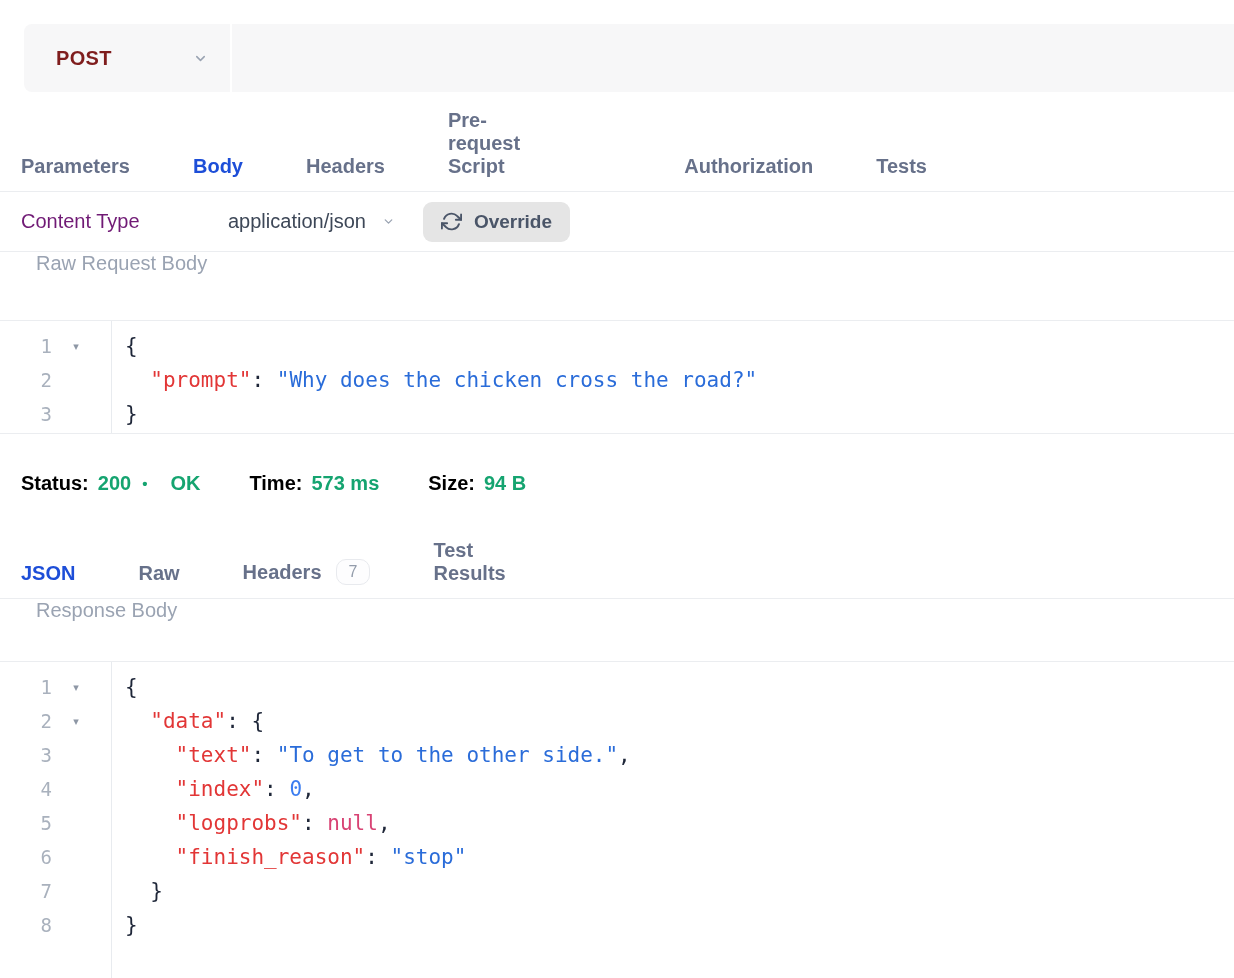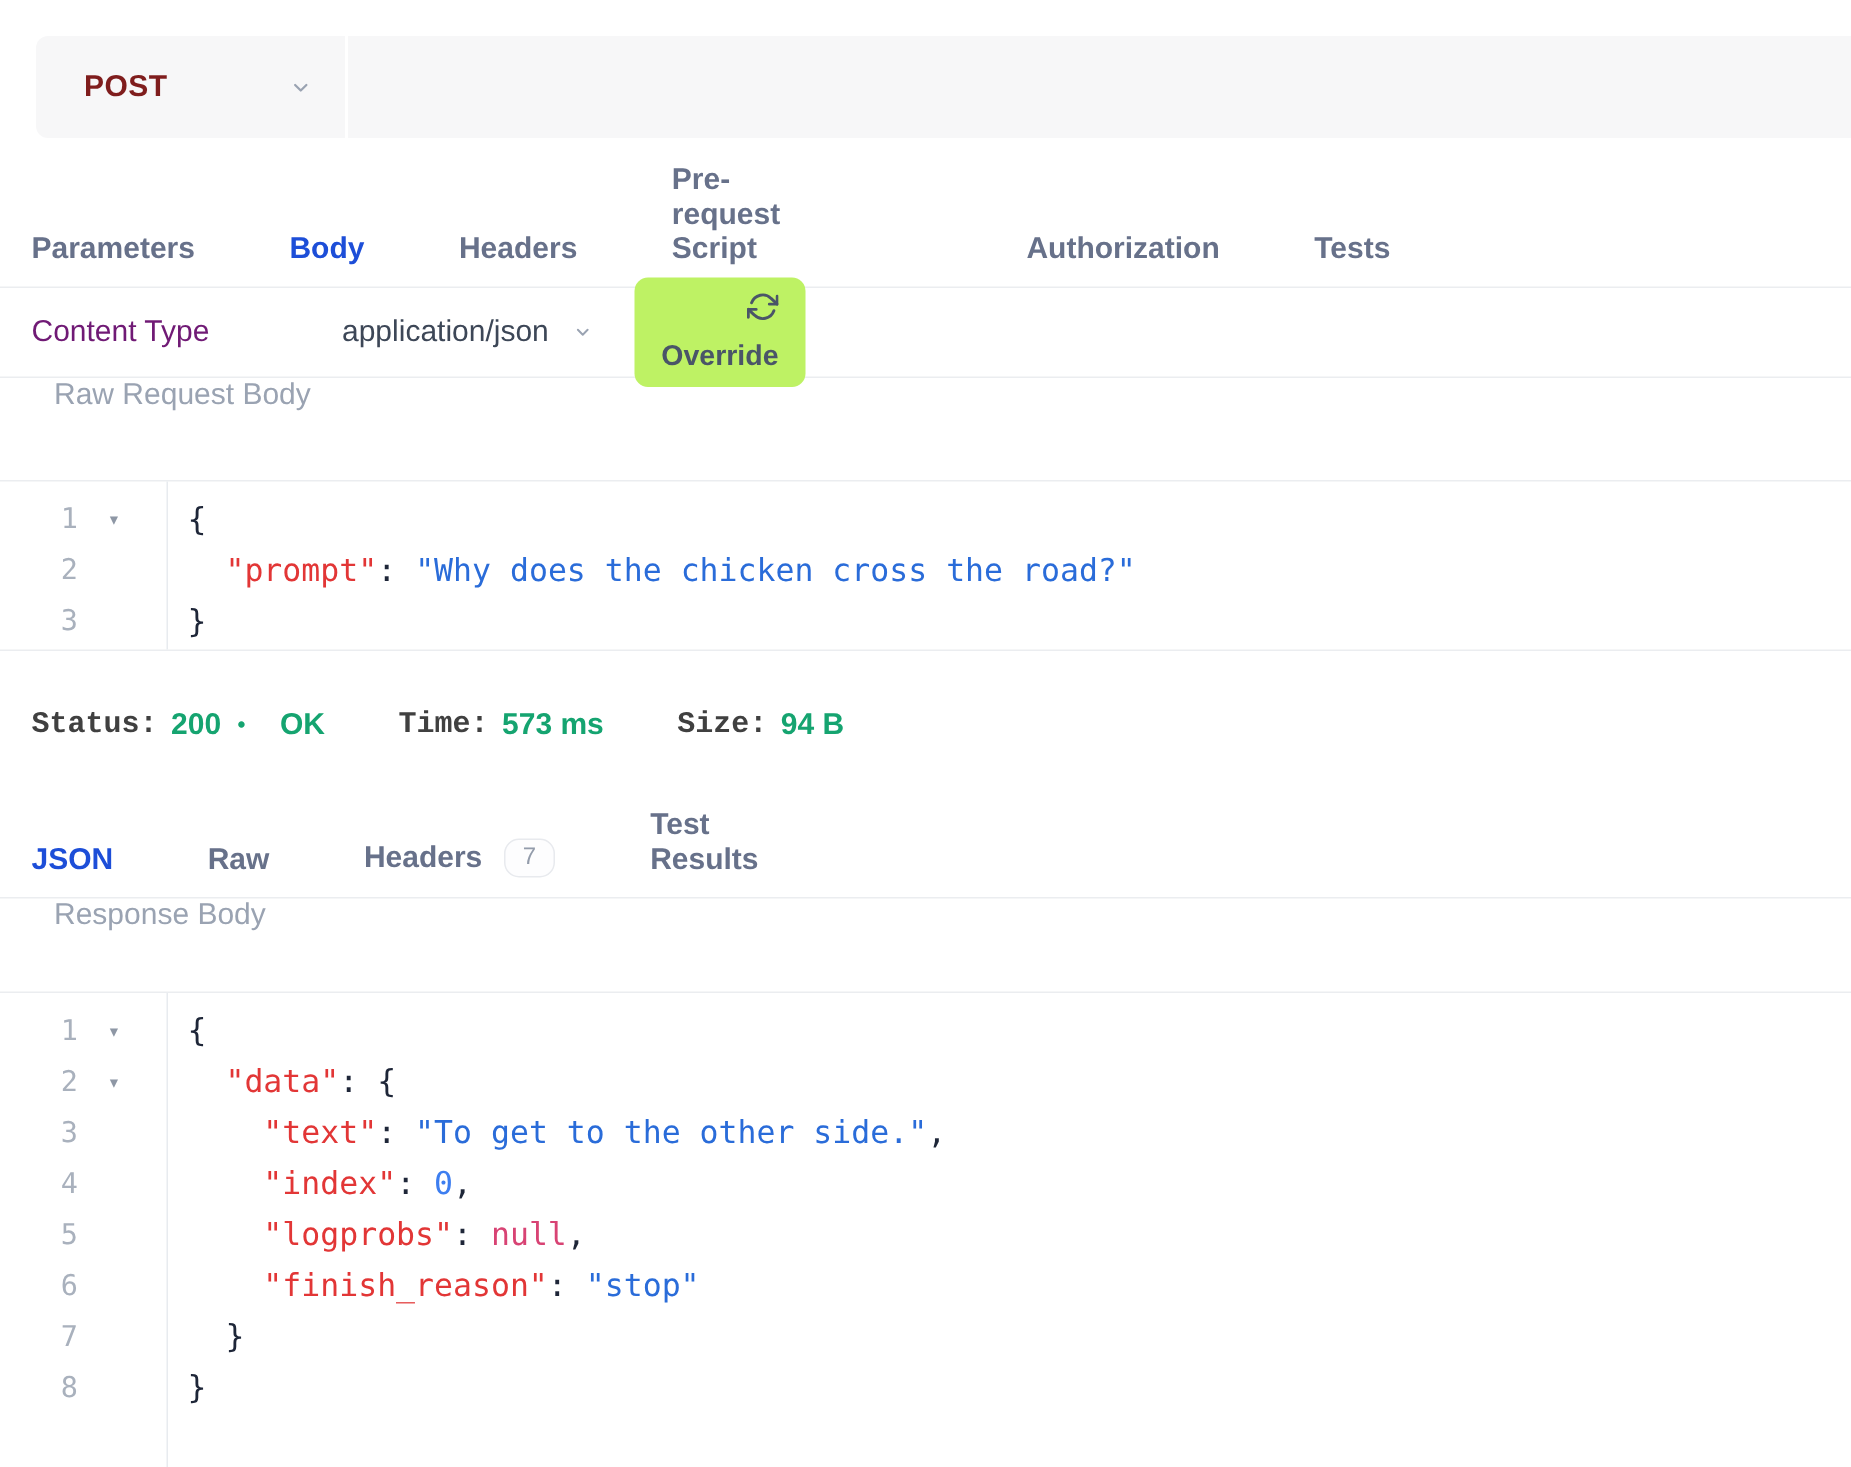--- a/index.html
+++ b/index.html
@@ -41,23 +41,23 @@
     margin-left:14px; font-size:16px; font-weight:500; color:#939cab;
     background:#fdfdfe; border:1px solid #e8eaee; border-radius:10px;
     padding:4px 12px; line-height:1;
   }
   
   .ct-row { height:60px; display:flex; align-items:center; border-bottom:1px solid #ebedf0; }
   .ct-label { width:207px; flex:0 0 207px; margin-left:21px; font-size:20px; font-weight:500; color:#701a75; }
   .ct-select { display:flex; align-items:center; gap:16px; cursor:pointer; }
   .ct-value { font-size:20px; font-weight:400; color:#3d4757; }
   .override-btn {
-    margin-left:28px; display:flex; align-items:flex-end; gap:12px;
-    background:#bef264; border:none; border-radius:9px; padding:9px 18px;
-    font-family:inherit; font-size:19px; font-weight:600; color:#4a5568; cursor:pointer;flex-direction:column;
+    margin-left:28px; display:flex; align-items:center; gap:12px;
+    background:#e5e5e5; border:none; border-radius:9px; padding:9px 18px;
+    font-family:inherit; font-size:19px; font-weight:600; color:#4a5568; cursor:pointer;
   }
   .override-btn svg { display:block; stroke:#4a5568; }
   
   .section-row { display:flex; align-items:flex-start; padding-left:36px; border-bottom:1px solid #ebedf0; }
   .section-row.request { height:69px; }
   .section-row.response { height:63px; }
   .section-title { font-size:20px; font-weight:500; color:#9aa3b2; }
   
   .editor { display:flex; align-items:stretch; }
   .editor.request { height:113px; border-bottom:1px solid #ebedf0; }
@@ -75,21 +75,21 @@
     height:34px; display:flex; align-items:center; white-space:pre;
     font-family:"DejaVu Sans Mono","Liberation Mono",monospace; font-size:21px; color:#1e2638;
   }
   .tk-key  { color:#e23636; }
   .tk-str  { color:#2a6cd9; }
   .tk-num  { color:#3d7ef0; }
   .tk-null { color:#d84374; }
   .tk-punc, .tk-plain { color:#1e2638; }
   
   .status-row { height:99px; display:flex; align-items:center; padding-left:21px; font-size:20px; font-weight:600; }
-  .sr-label { color:#404040;font-family:Liberation Mono, monospace; }
+  .sr-label { color:#000000; }
   .sr-val { color:#15a470; margin-left:9px; }
   .sr-dot { color:#15a470; margin:0 11px; font-size:15px; }
   .sr-group { display:flex; align-items:center; margin-right:49px; }
 </style>
 </head>
 <body>
 
 <div class="url-bar">
   <div class="method">
     <span class="method-label">POST</span>

